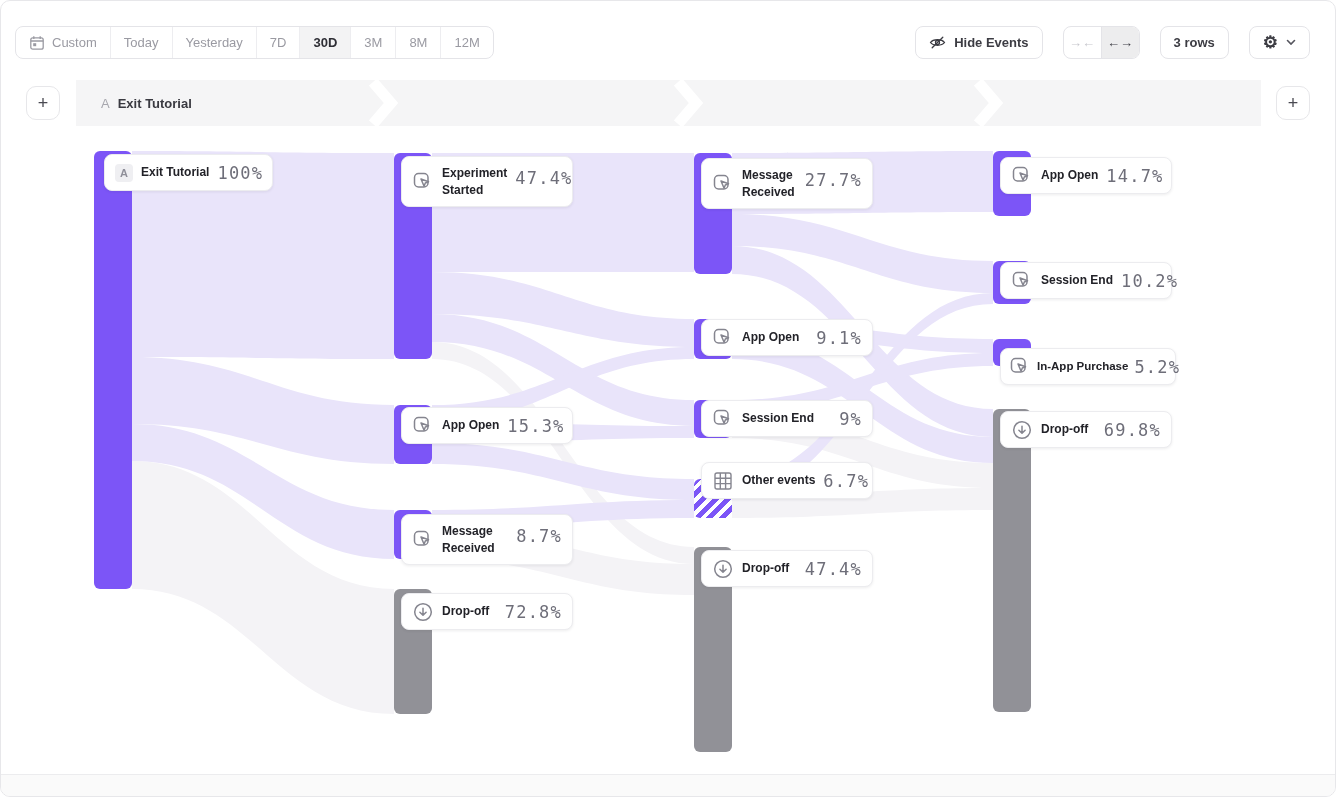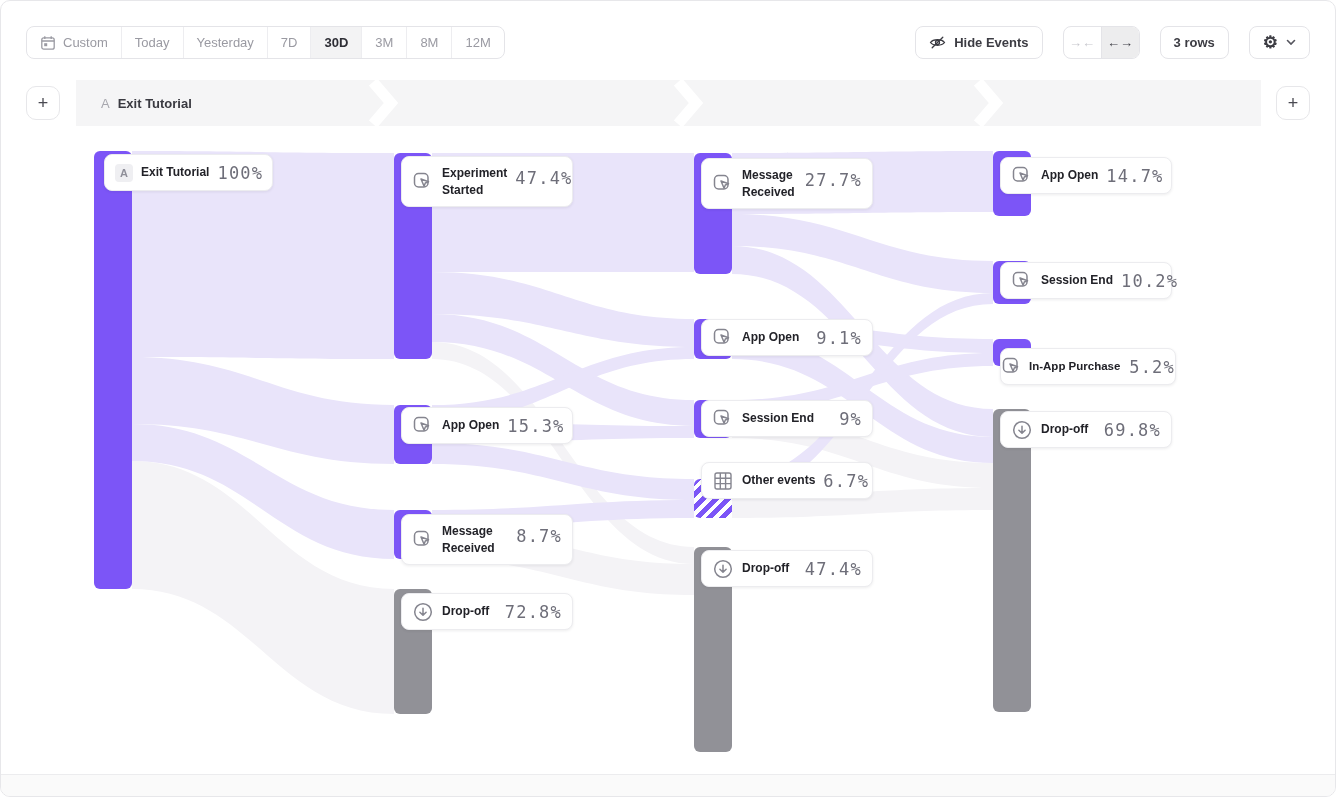--- a/index.html
+++ b/index.html
@@ -1,20 +1,20 @@
 <!DOCTYPE html>
 <html><head>
 <meta charset="utf-8">
 <style>
   html,body{margin:0;padding:0;background:#fff;}
   body{width:1336px;height:797px;position:relative;font-family:"Liberation Sans",sans-serif;-webkit-font-smoothing:antialiased;}
   .page{position:absolute;inset:0;background:#fff;border:1px solid #e7e7ea;border-radius:10px;overflow:hidden;box-sizing:border-box;}
 
   
-  .topbar{position:absolute;left:25px;right:25px;top:25px;height:33px;display:flex;}
+  .topbar{position:absolute;left:14px;right:25px;top:25px;height:33px;display:flex;}
   .seg{display:flex;align-items:stretch;height:33px;border:1px solid #e4e4e8;border-radius:8px;background:#fff;box-sizing:border-box;overflow:hidden;}
   .seg .it{display:flex;align-items:center;gap:7px;padding:0 13px;font-size:13px;color:#9a9aa2;border-right:1px solid #ededf0;cursor:pointer;white-space:nowrap;}
   .seg .it:last-child{border-right:none;}
   .seg .it.active{background:#f3f3f4;color:#2e2e35;font-weight:700;}
   .tb-right{margin-left:auto;display:flex;align-items:center;gap:20px;}
   .btn{display:flex;align-items:center;gap:8px;height:33px;padding:0 13px;border:1px solid #e4e4e8;border-radius:8px;background:#fff;font-size:13px;font-weight:600;color:#3c3c43;box-sizing:border-box;cursor:pointer;white-space:nowrap;}
   .arrowseg{display:flex;height:33px;border:1px solid #e4e4e8;border-radius:8px;overflow:hidden;box-sizing:border-box;}
   .arrowseg .cell{width:37px;display:flex;align-items:center;justify-content:center;font-size:13px;cursor:pointer;}
   .arrowseg .cell.dis{color:#c7c7cd;}
   .arrowseg .cell.act{background:#ededee;color:#3c3c43;border-left:1px solid #e4e4e8;}
@@ -36,21 +36,21 @@
   .bar{position:absolute;border-radius:6px;z-index:1;}
   .bar.purple{background:#7c55f7;}
   .bar.gray{background:#919197;}
   .bar.striped{background:repeating-linear-gradient(135deg,#7c55f7 0 5px,#ffffff 5px 9px);}
   .card{position:absolute;z-index:2;background:#fff;border:1px solid #ececef;border-radius:8px;box-shadow:0 1px 3px rgba(20,20,40,.08);display:flex;align-items:center;gap:8px;padding:0 10px;box-sizing:border-box;cursor:pointer;}
   .card .nicon{display:flex;align-items:center;justify-content:center;flex:0 0 auto;}
   .card .t{font-size:12px;font-weight:700;color:#222228;line-height:1.35;white-space:nowrap;}
   .card.two .t{white-space:normal;max-width:84px;}
   .card .p{margin-left:auto;font-family:"DejaVu Sans Mono",monospace;font-size:17px;color:#6e6e79;letter-spacing:1.2px;white-space:nowrap;}
   .card.two .p{align-self:flex-start;margin-top:11px;}
-  .card.nowrap{padding:0 0;gap:6px;}
+  .card.nowrap{padding:0 8px;gap:6px;}
   .card.nowrap .t{font-size:11.5px;}
   .abadge{width:18px;height:18px;border-radius:4px;background:#efeff2;color:#8f8f99;font-size:11px;font-weight:700;display:flex;align-items:center;justify-content:center;}
 
   
   .footer{position:absolute;left:0;right:0;bottom:0;height:21px;background:#fafafa;border-top:1px solid #ececee;}
 </style>
 </head>
 <body>
 
 <div class="page">

